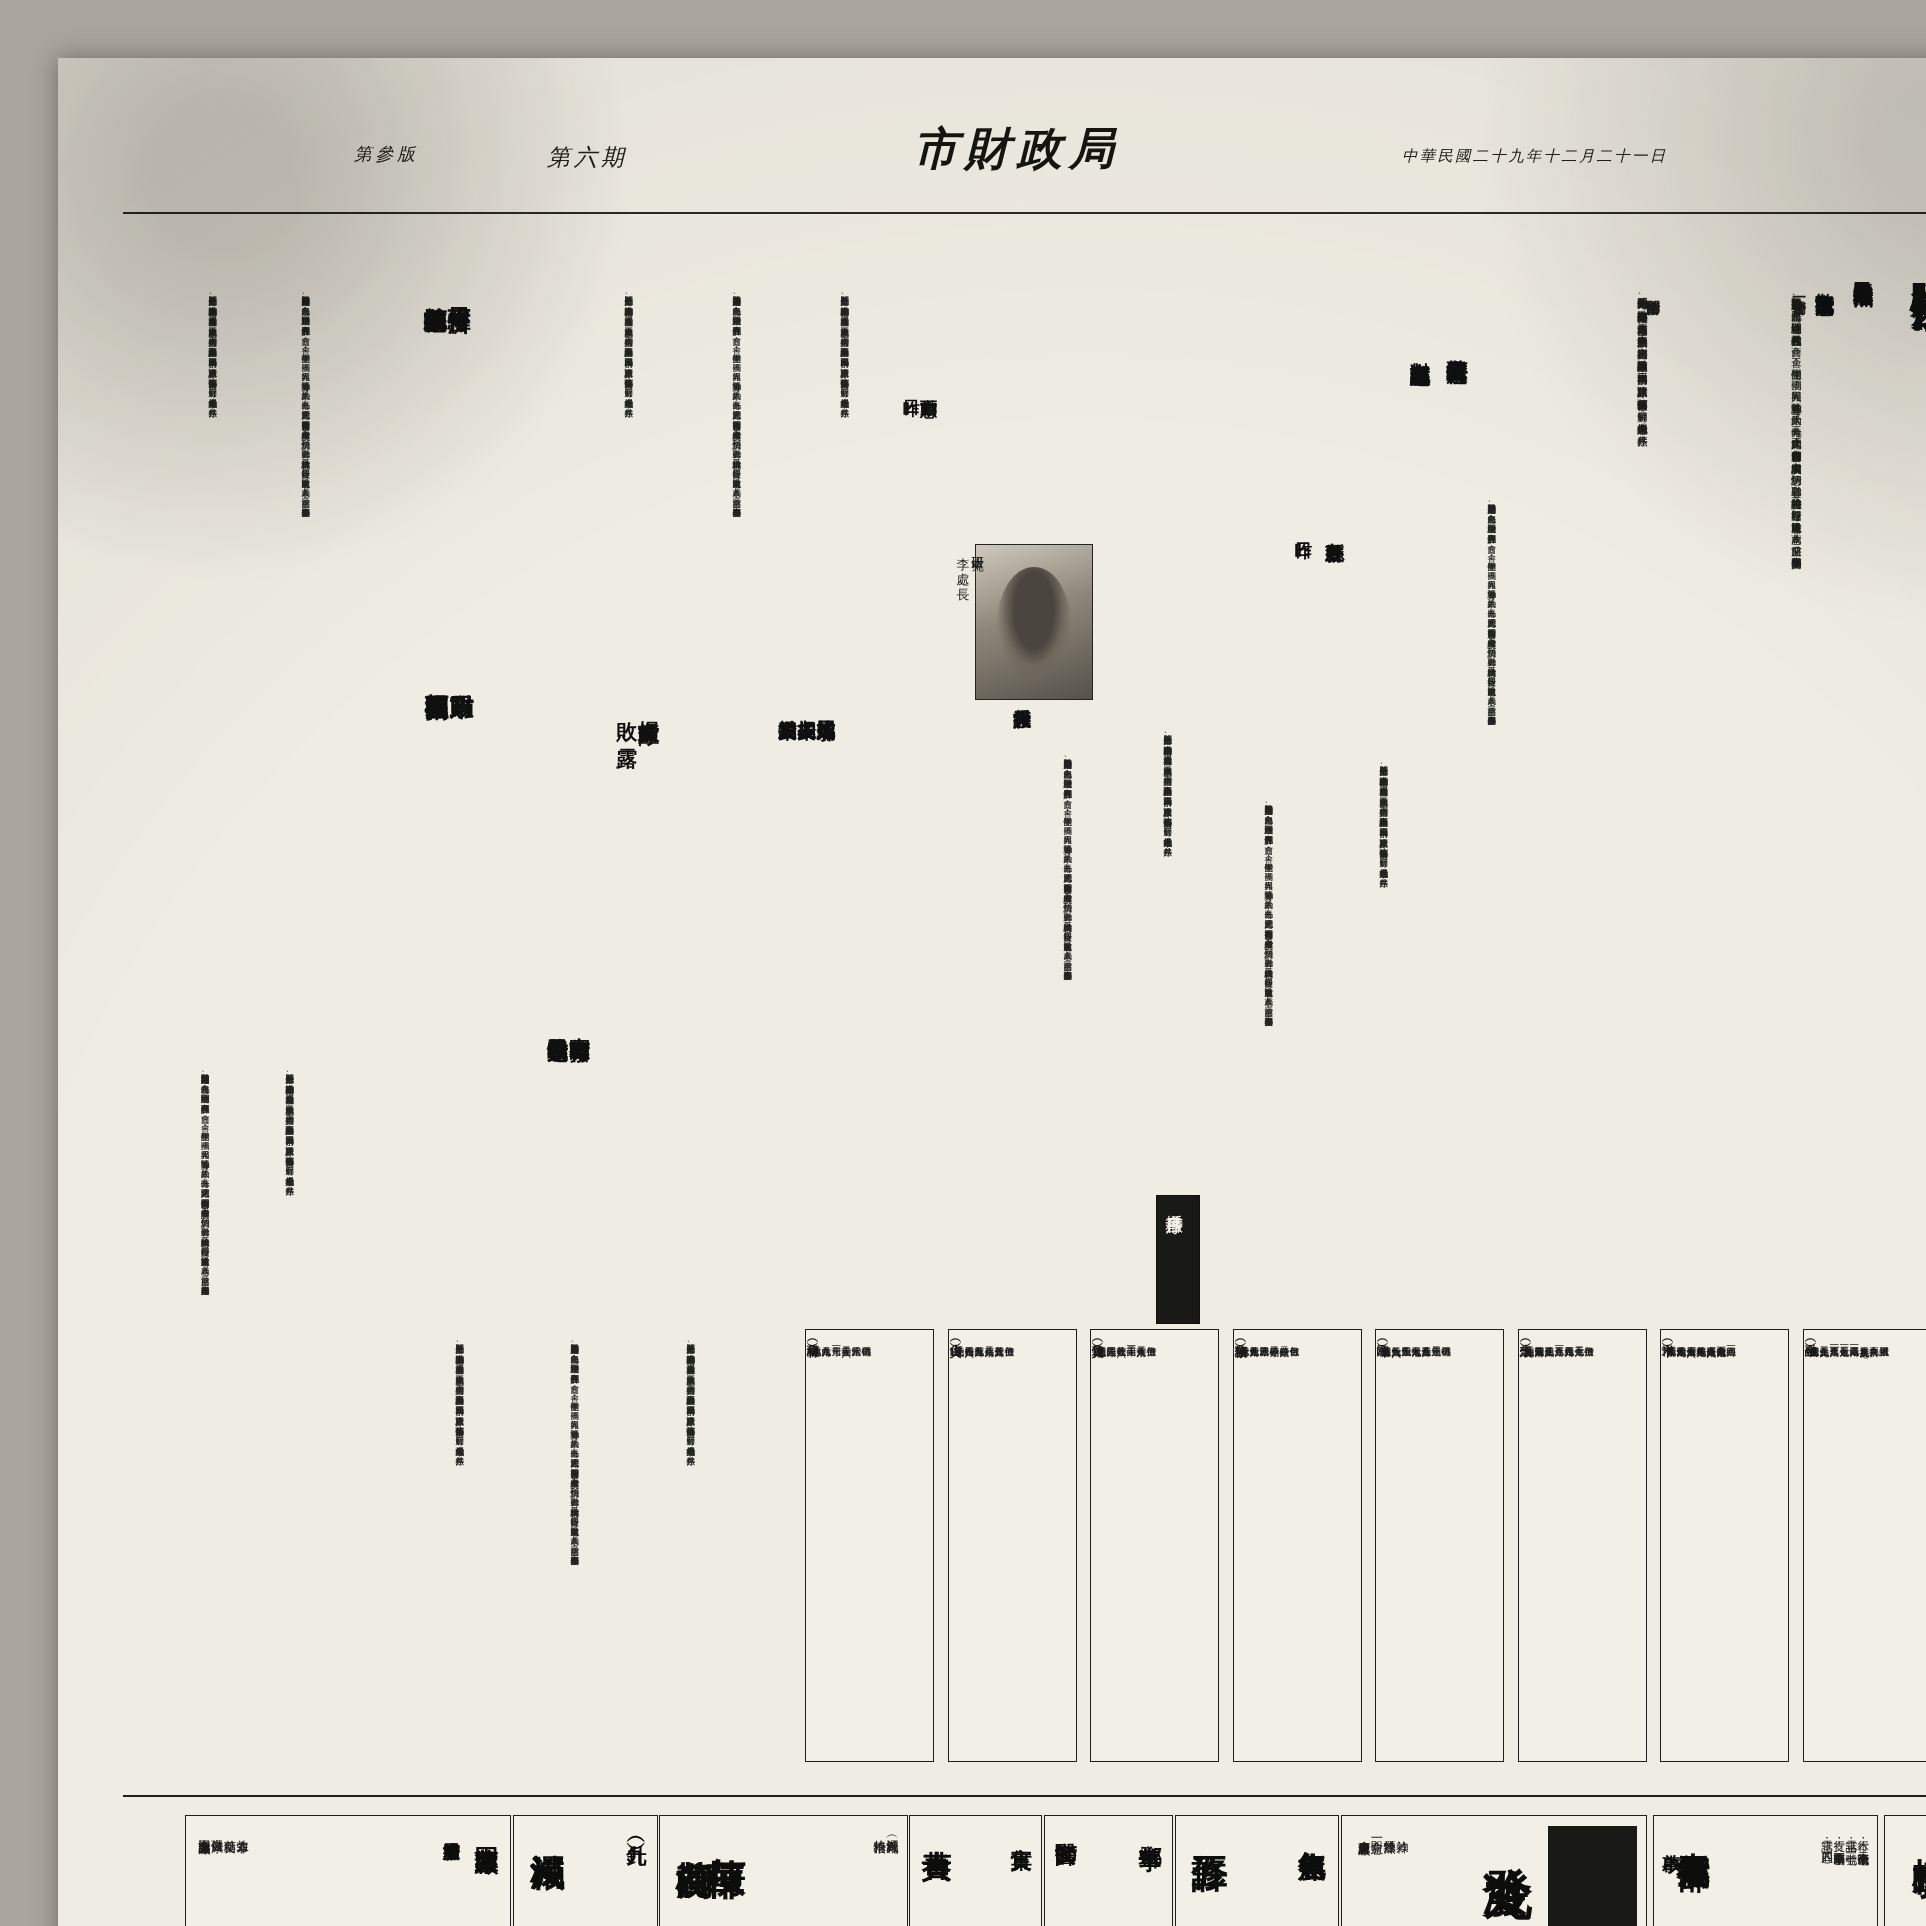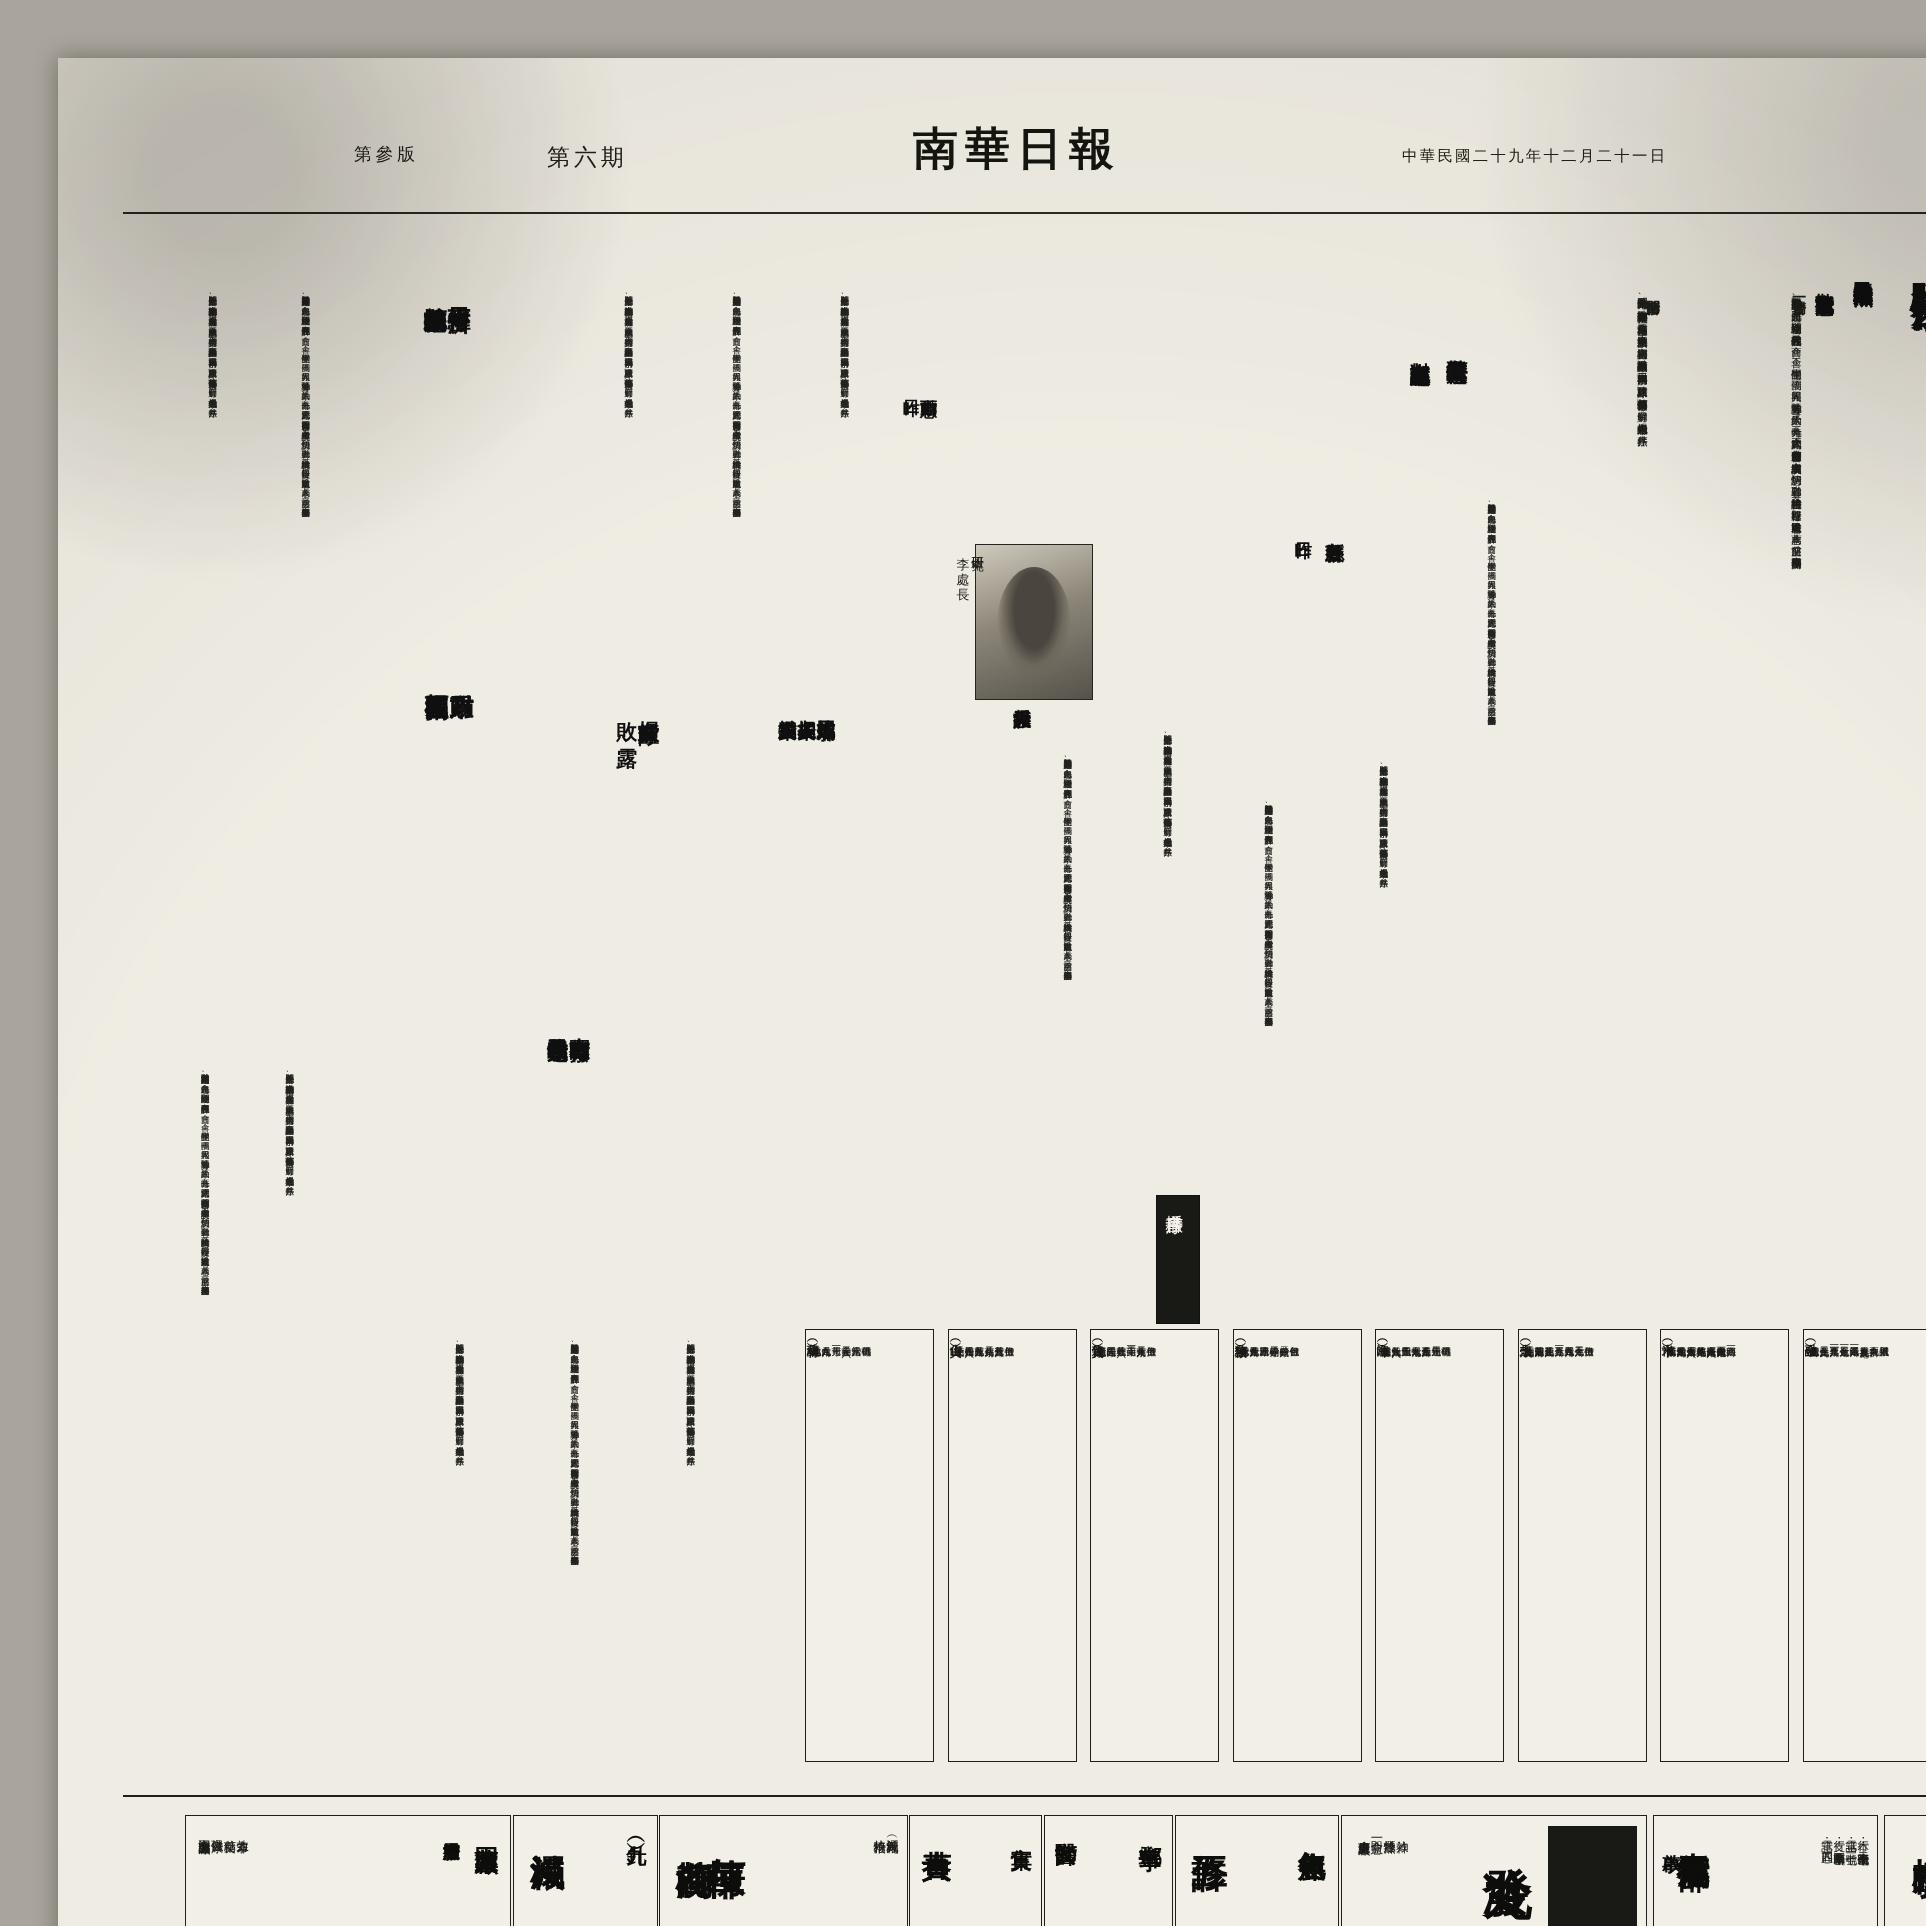--- a/index.html
+++ b/index.html
@@ -45,20 +45,21 @@
     font-family: "DejaVu Sans", sans-serif;
     color: #1a1a18;
     line-height: 1.04;
     letter-spacing: 0.02em;
     white-space: pre-wrap;
   }
   .htext {
     font-family: "DejaVu Sans", sans-serif;
     color: #1a1a18;
     white-space: pre-wrap;
+    font-style: italic;
   }
   
   #masthead {
     position: absolute;
     left: 65px; top: 65px;
     width: 1930px; height: 81px;
   }
   #masthead-title {
     position: absolute;
     left: 790px; top: -3.9px;
@@ -148,21 +149,21 @@
   }
   .divider-h { position:absolute; height:1.2px; background:#20201b; }
 </style>
 </head>
 <body>
 
 <div id="page">
   <div id="sheet">
 
     <div id="masthead">
-      <div id="masthead-title" class="htext">南華日報</div>
+      <div id="masthead-title" class="htext">市財政局</div>
       <div id="issue-label" class="htext">第參版</div>
       <div id="page-label" class="htext">第六期</div>
       <div id="date-label" class="htext">中華民國二十九年十二月二十一日</div>
     </div>
     <div class="rule" style="left:65px; top:154px; width:1930px; height:1.9px;"></div>
 
     <div id="news">
 
       <div class="headline vtext" style="left:1726px; top:27px; height:424px; font-size:40px; letter-spacing:2.3px;">昨舉行慶祝情形</div>
 

